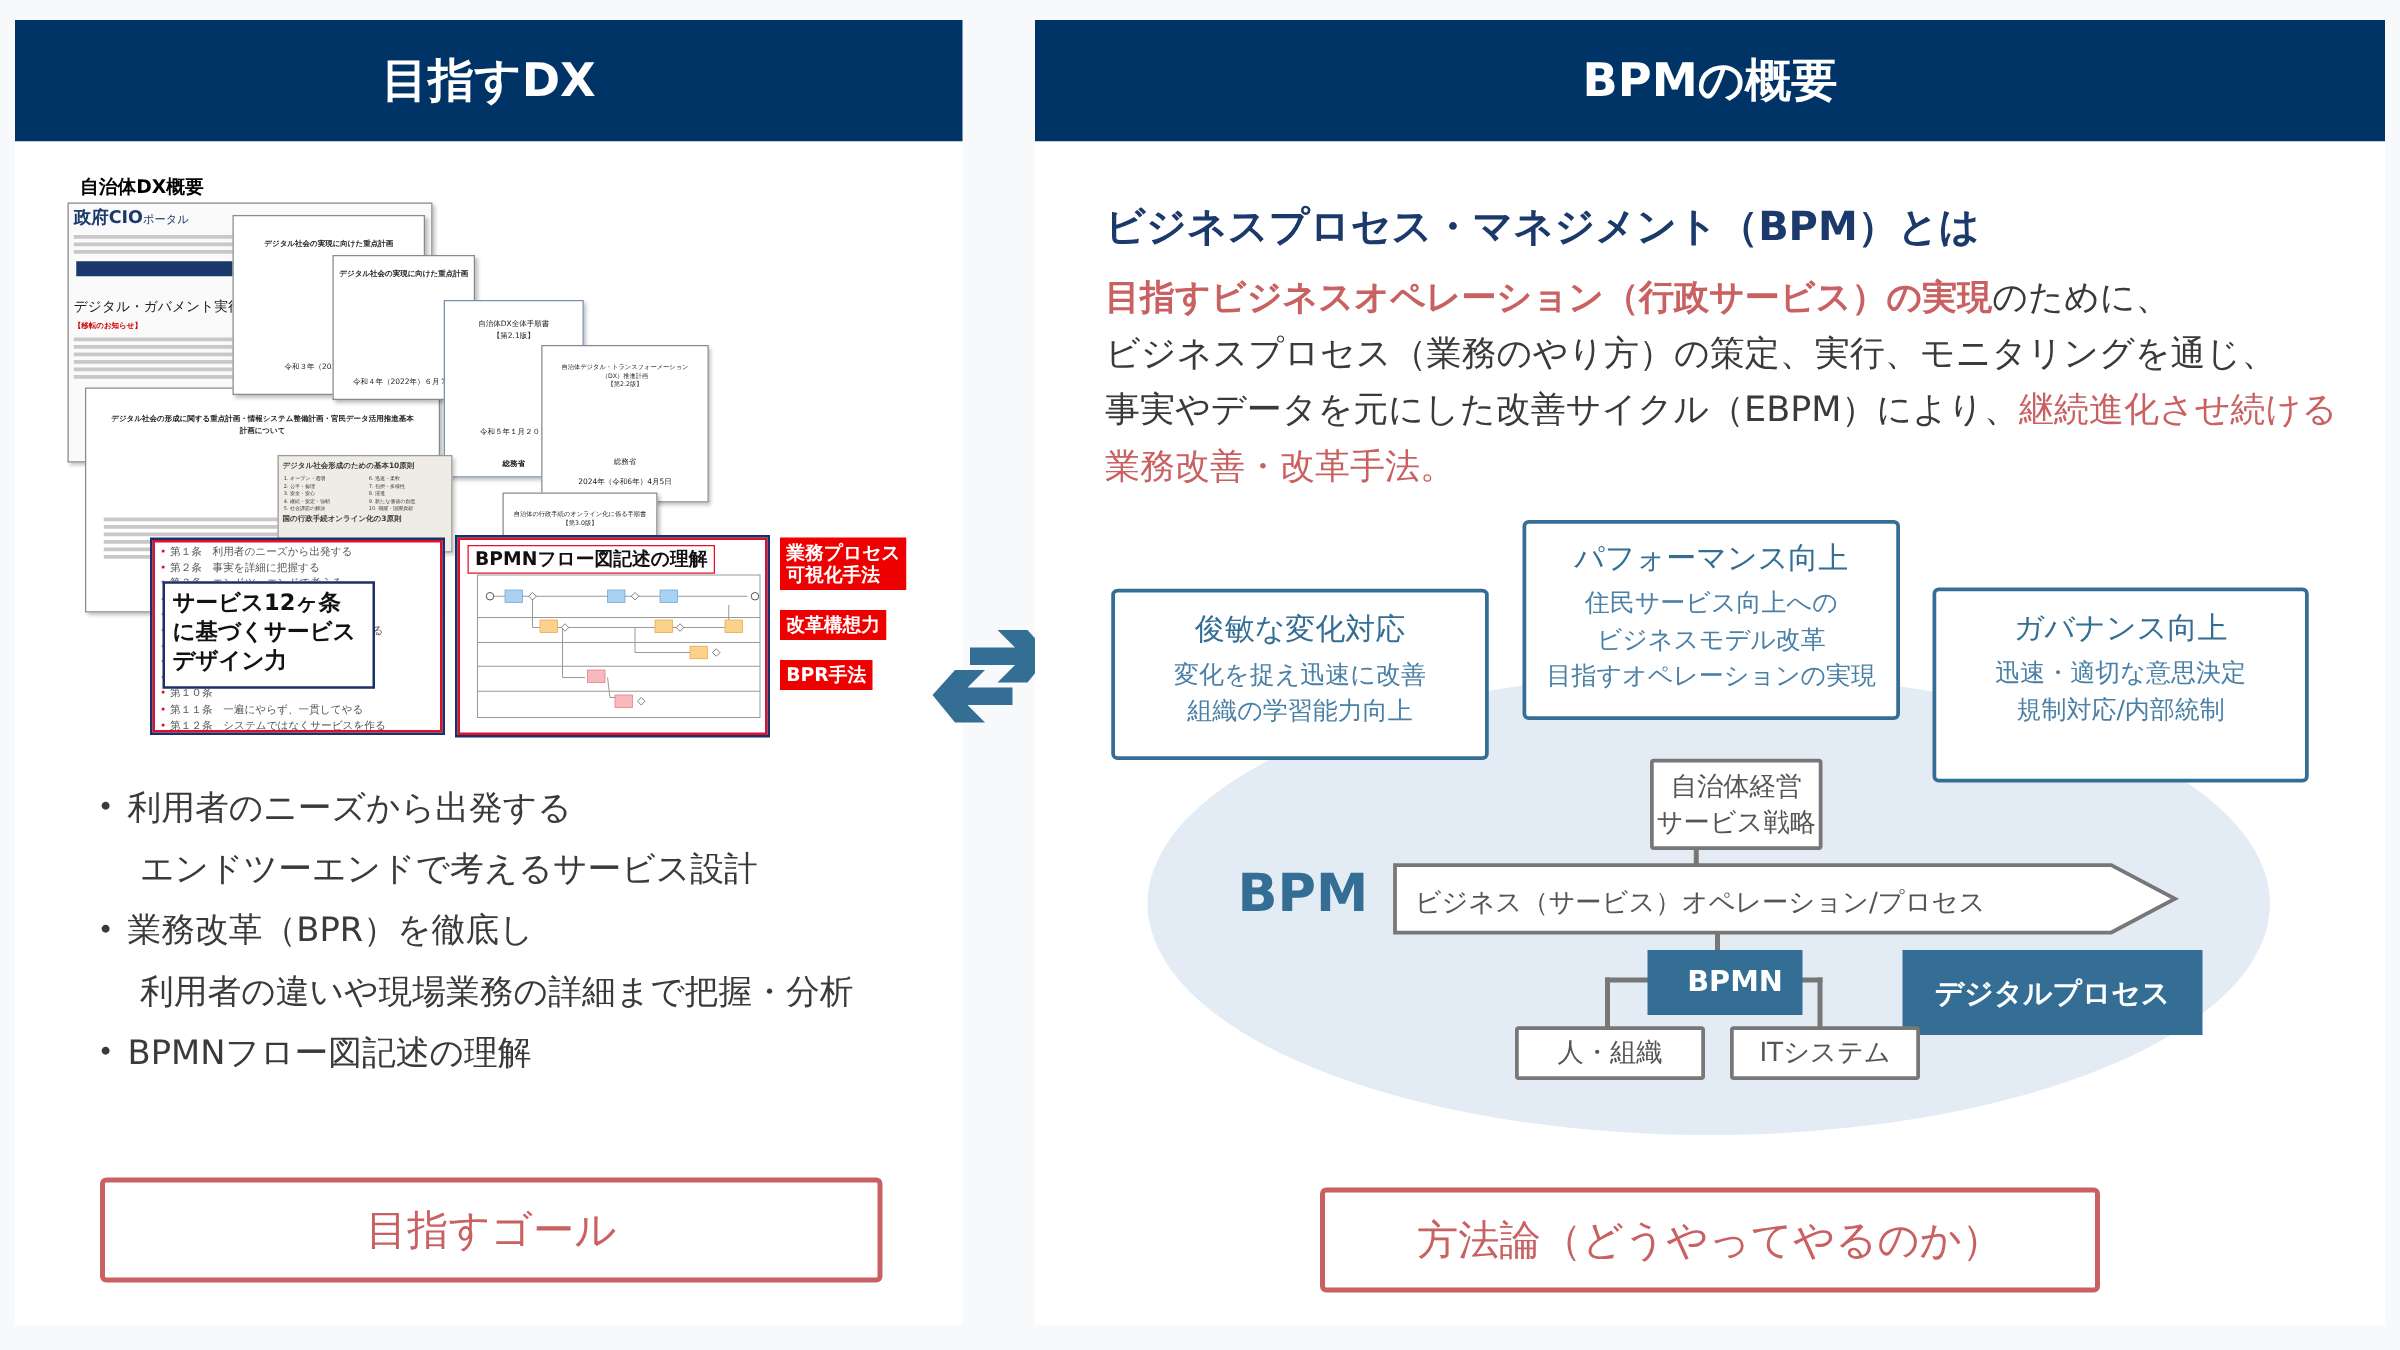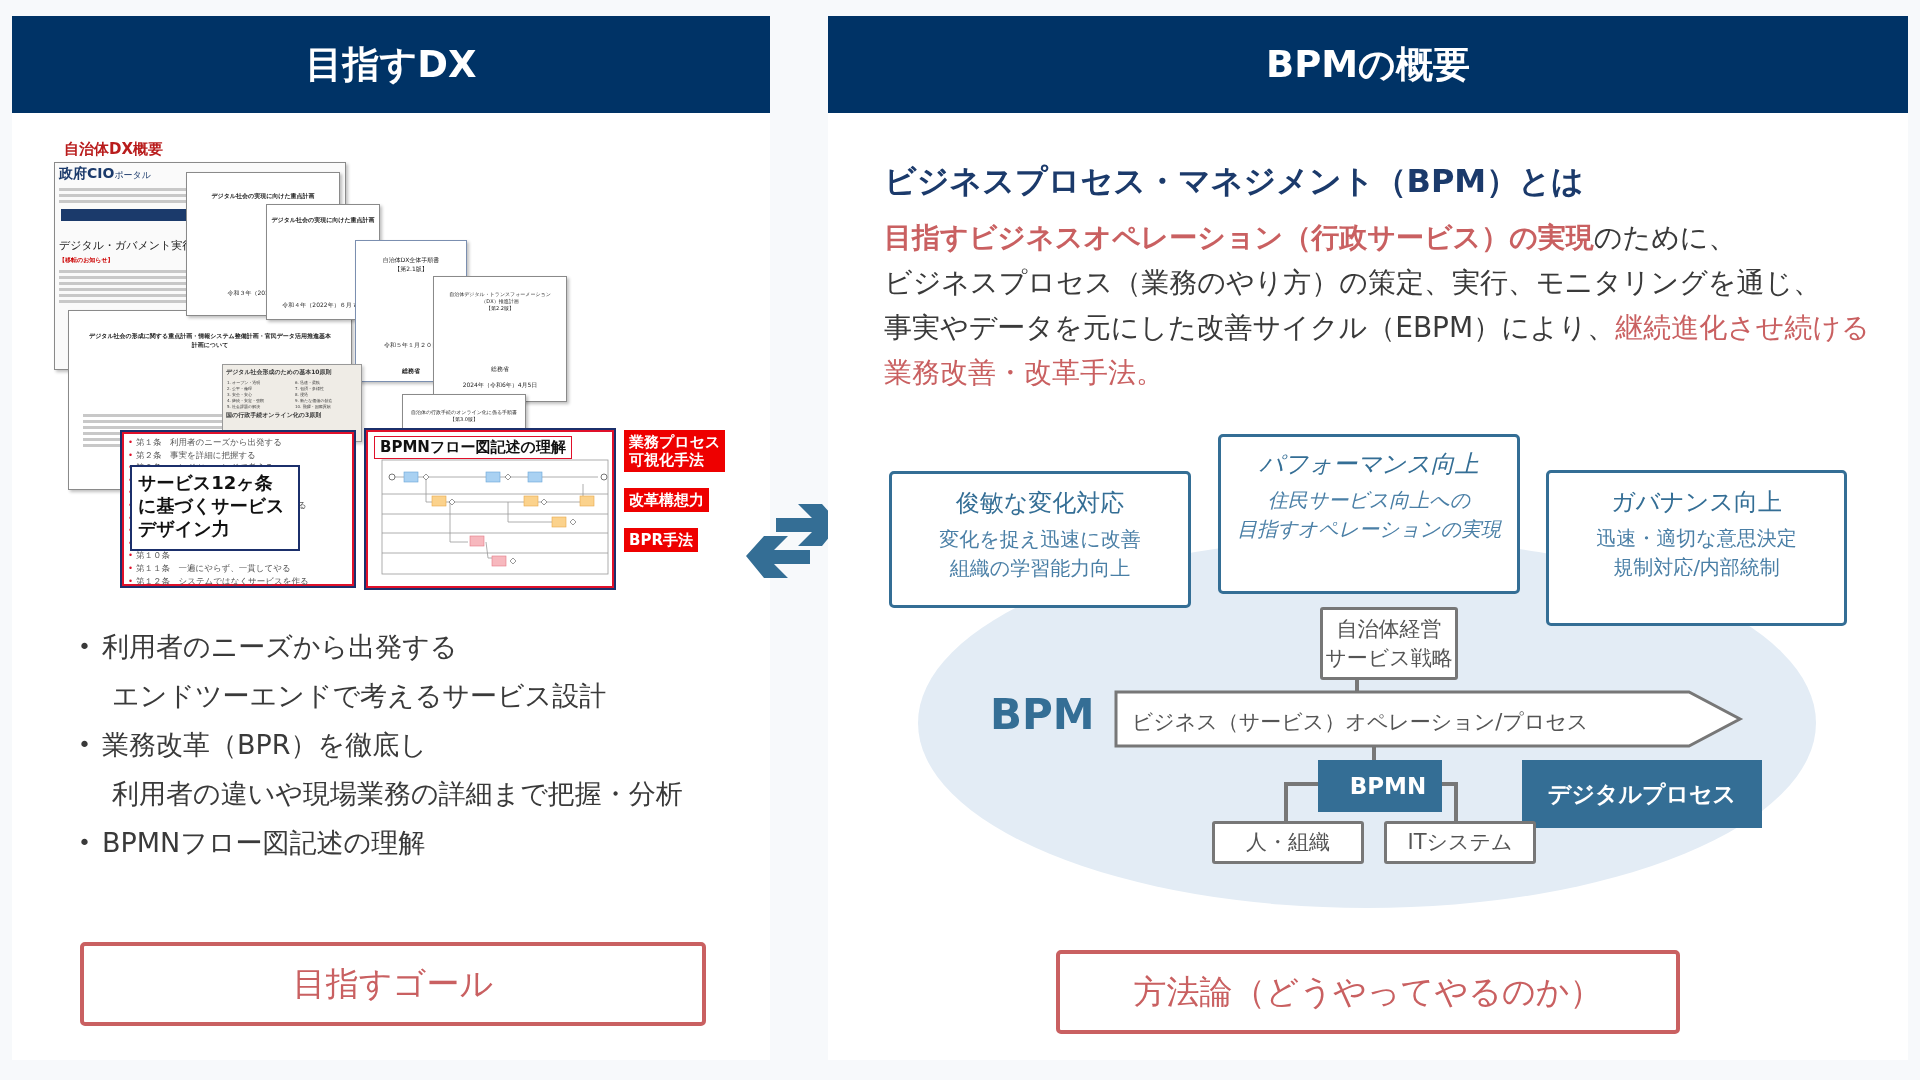--- a/index.html
+++ b/index.html
@@ -5,21 +5,21 @@
   * { box-sizing: border-box; margin: 0; padding: 0; }
   html, body { width: 1920px; height: 1080px; background: #f7f9fb; overflow: hidden;
     font-family: "DejaVu Sans", "Liberation Sans", sans-serif; color: #3a3a3a; }
   .panel { position: absolute; background: #ffffff; }
   #left-panel { left: 12px; top: 16px; width: 758px; height: 1044px; }
   #right-panel { left: 828px; top: 16px; width: 1080px; height: 1044px; }
   .panel-header { position: absolute; left: 0; top: 0; width: 100%; height: 97px; background: #003366;
     color: #fff; font-size: 37px; font-weight: bold; display: flex; align-items: center; justify-content: center; }
 
   
-  .collage-title { position: absolute; left: 64px; top: 140px; font-size: 15px; font-weight: bold; color: #b91c1c; }
+  .collage-title { position: absolute; left: 64px; top: 140px; font-size: 15px; font-weight: bold; color: #000000; }
   .doc { position: absolute; background: #fff; border: 1px solid #8a8a8a; box-shadow: 2px 2px 3px rgba(0,0,0,0.25); font-size: 6px; color: #222; overflow: hidden; }
   .doc .t { position: absolute; left: 0; right: 0; text-align: center; font-weight: bold; font-size: 6px; line-height: 9px; }
   .doc .s { position: absolute; left: 0; right: 0; text-align: center; font-size: 6px; }
   .portal-head { position: absolute; left: 4px; top: 2px; font-size: 14px; font-weight: bold; color: #1b3a6b; }
   .portal-head span { font-size: 9px; font-weight: normal; }
   .portal-bar { position: absolute; left: 6px; right: 6px; top: 46px; height: 12px; background: #1b3a6b; }
   .portal-lines div { height: 3px; background: #c8c8c8; margin: 3px 4px; }
   .portal-title { position: absolute; left: 4px; top: 75px; font-size: 11px; color: #222; }
   .portal-red { position: absolute; left: 4px; top: 93px; font-size: 6px; color: #c00; font-weight: bold; }
   .principles { position: absolute; background: #efece6; border: 1px solid #999; box-shadow: 2px 2px 3px rgba(0,0,0,0.2); }
@@ -56,21 +56,21 @@
   .bpm-desc { position: absolute; left: 884px; top: 215px; width: 990px; font-size: 28px; line-height: 45px; color: #3a3a3a; }
   .bpm-desc .red { color: #c96061; }
   .bpm-desc .bold { font-weight: bold; }
 
   
   .ellipse { position: absolute; left: 918px; top: 538px; width: 898px; height: 370px; border-radius: 50%; background: #e3ecf5; }
   .topbox { position: absolute; background: #fff; border: 3px solid #346e95; border-radius: 5px; text-align: center; color: #346e95; }
   .topbox .ttl { font-size: 24px; color: #346e95; margin-bottom: 6px; }
   .topbox .ln { font-size: 20px; line-height: 29px; color: #4a7fa6; }
   #box-agility { left: 889px; top: 471px; width: 302px; height: 137px; padding-top: 13px; }
-  #box-performance { left: 1218px; top: 434px; width: 302px; height: 160px; padding-top: 11px; font-style: italic; }
+  #box-performance { left: 1218px; top: 416px; width: 302px; height: 160px; padding-top: 11px; }
   #box-governance { left: 1546px; top: 470px; width: 301px; height: 156px; padding-top: 13px; }
 
   .graybox { position: absolute; background: #fff; border: 3px solid #777; border-radius: 3px; color: #555; text-align: center; font-size: 21px; }
   #box-strategy { left: 1288px; top: 607px; width: 138px; height: 73px; line-height: 29px; padding-top: 5px; }
   #box-people { left: 1212px; top: 821px; width: 152px; height: 43px; line-height: 37px; }
   #box-it { left: 1384px; top: 821px; width: 152px; height: 43px; line-height: 37px; }
   .bpm-big { position: absolute; left: 990px; top: 690px; font-size: 42px; font-weight: bold; color: #346e95; }
   .bluebox { position: absolute; background: #346e95; color: #fff; font-weight: bold; font-size: 23px; display: flex; align-items: center; justify-content: center; }
   #box-bpmn { left: 1318px; top: 760px; width: 124px; height: 52px; padding-left: 16px; }
   #box-digital { left: 1522px; top: 760px; width: 240px; height: 68px; }
@@ -252,20 +252,21 @@
 <div class="ellipse"></div>
 
 <div class="topbox" id="box-agility">
   <div class="ttl">俊敏な変化対応</div>
   <div class="ln">変化を捉え迅速に改善</div>
   <div class="ln">組織の学習能力向上</div>
 </div>
 <div class="topbox" id="box-performance">
   <div class="ttl">パフォーマンス向上</div>
   <div class="ln">住民サービス向上への</div>
+  <div class="ln">ビジネスモデル改革</div>
   <div class="ln">目指すオペレーションの実現</div>
 </div>
 <div class="topbox" id="box-governance">
   <div class="ttl">ガバナンス向上</div>
   <div class="ln">迅速・適切な意思決定</div>
   <div class="ln">規制対応/内部統制</div>
 </div>
 
 <div class="conn" style="left:1355px;top:680px;width:4px;height:34px;"></div>
 <div class="conn" style="left:1372px;top:766px;width:4px;height:0;"></div>

